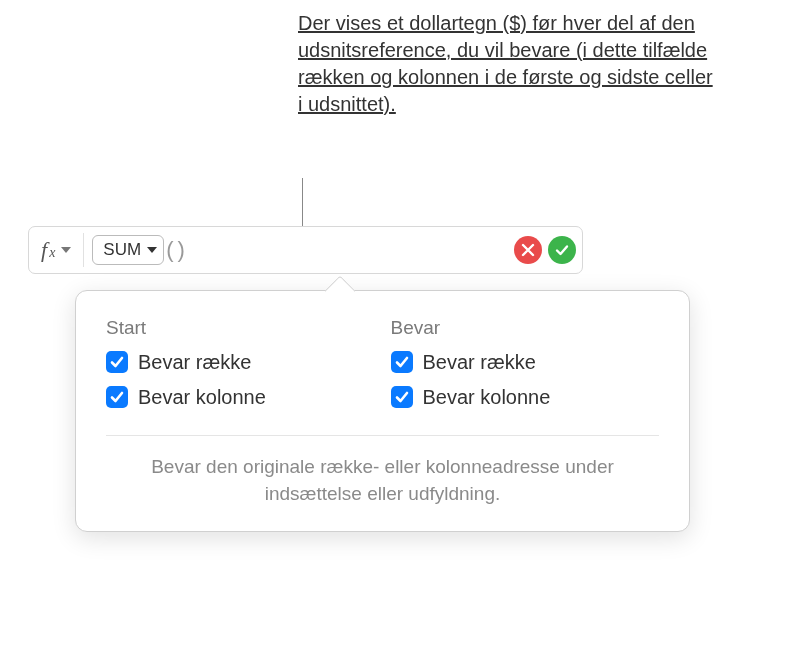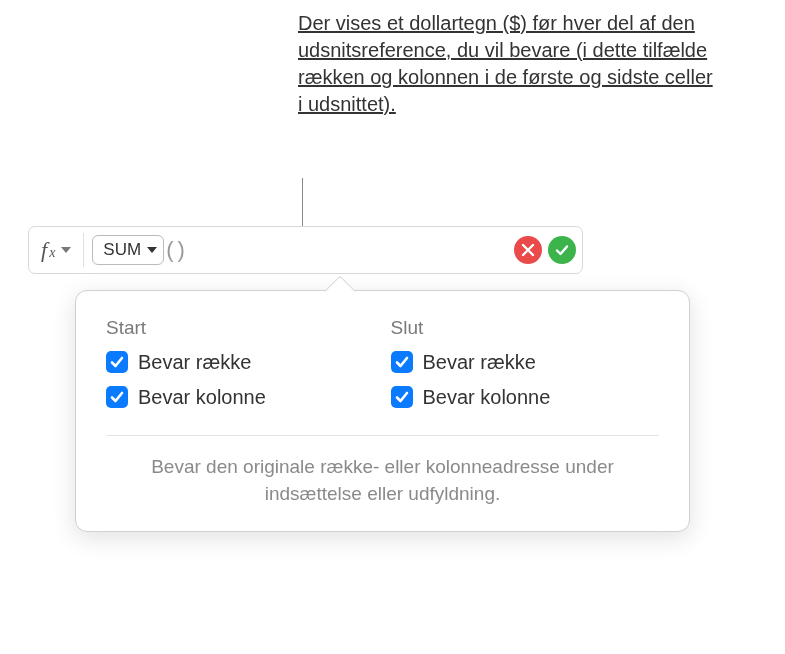--- a/index.html
+++ b/index.html
@@ -244,21 +244,21 @@
       <div class="check-row">
         <span class="checkbox">
           <svg viewBox="0 0 14 14">
               <path d="M2 7.5 L5.5 11 L12 3" stroke="#fff" stroke-width="2.6" fill="none" stroke-linecap="round" stroke-linejoin="round"></path>
             </svg>
         </span>
         <span>Bevar kolonne</span>
       </div>
     </div>
     <div class="popover-col">
-      <div class="popover-col-header">Slut</div>
+      <div class="popover-col-header">Bevar</div>
       <div class="check-row">
         <span class="checkbox">
           <svg viewBox="0 0 14 14">
               <path d="M2 7.5 L5.5 11 L12 3" stroke="#fff" stroke-width="2.6" fill="none" stroke-linecap="round" stroke-linejoin="round"></path>
             </svg>
         </span>
         <span>Bevar række</span>
       </div>
       <div class="check-row">
         <span class="checkbox">

